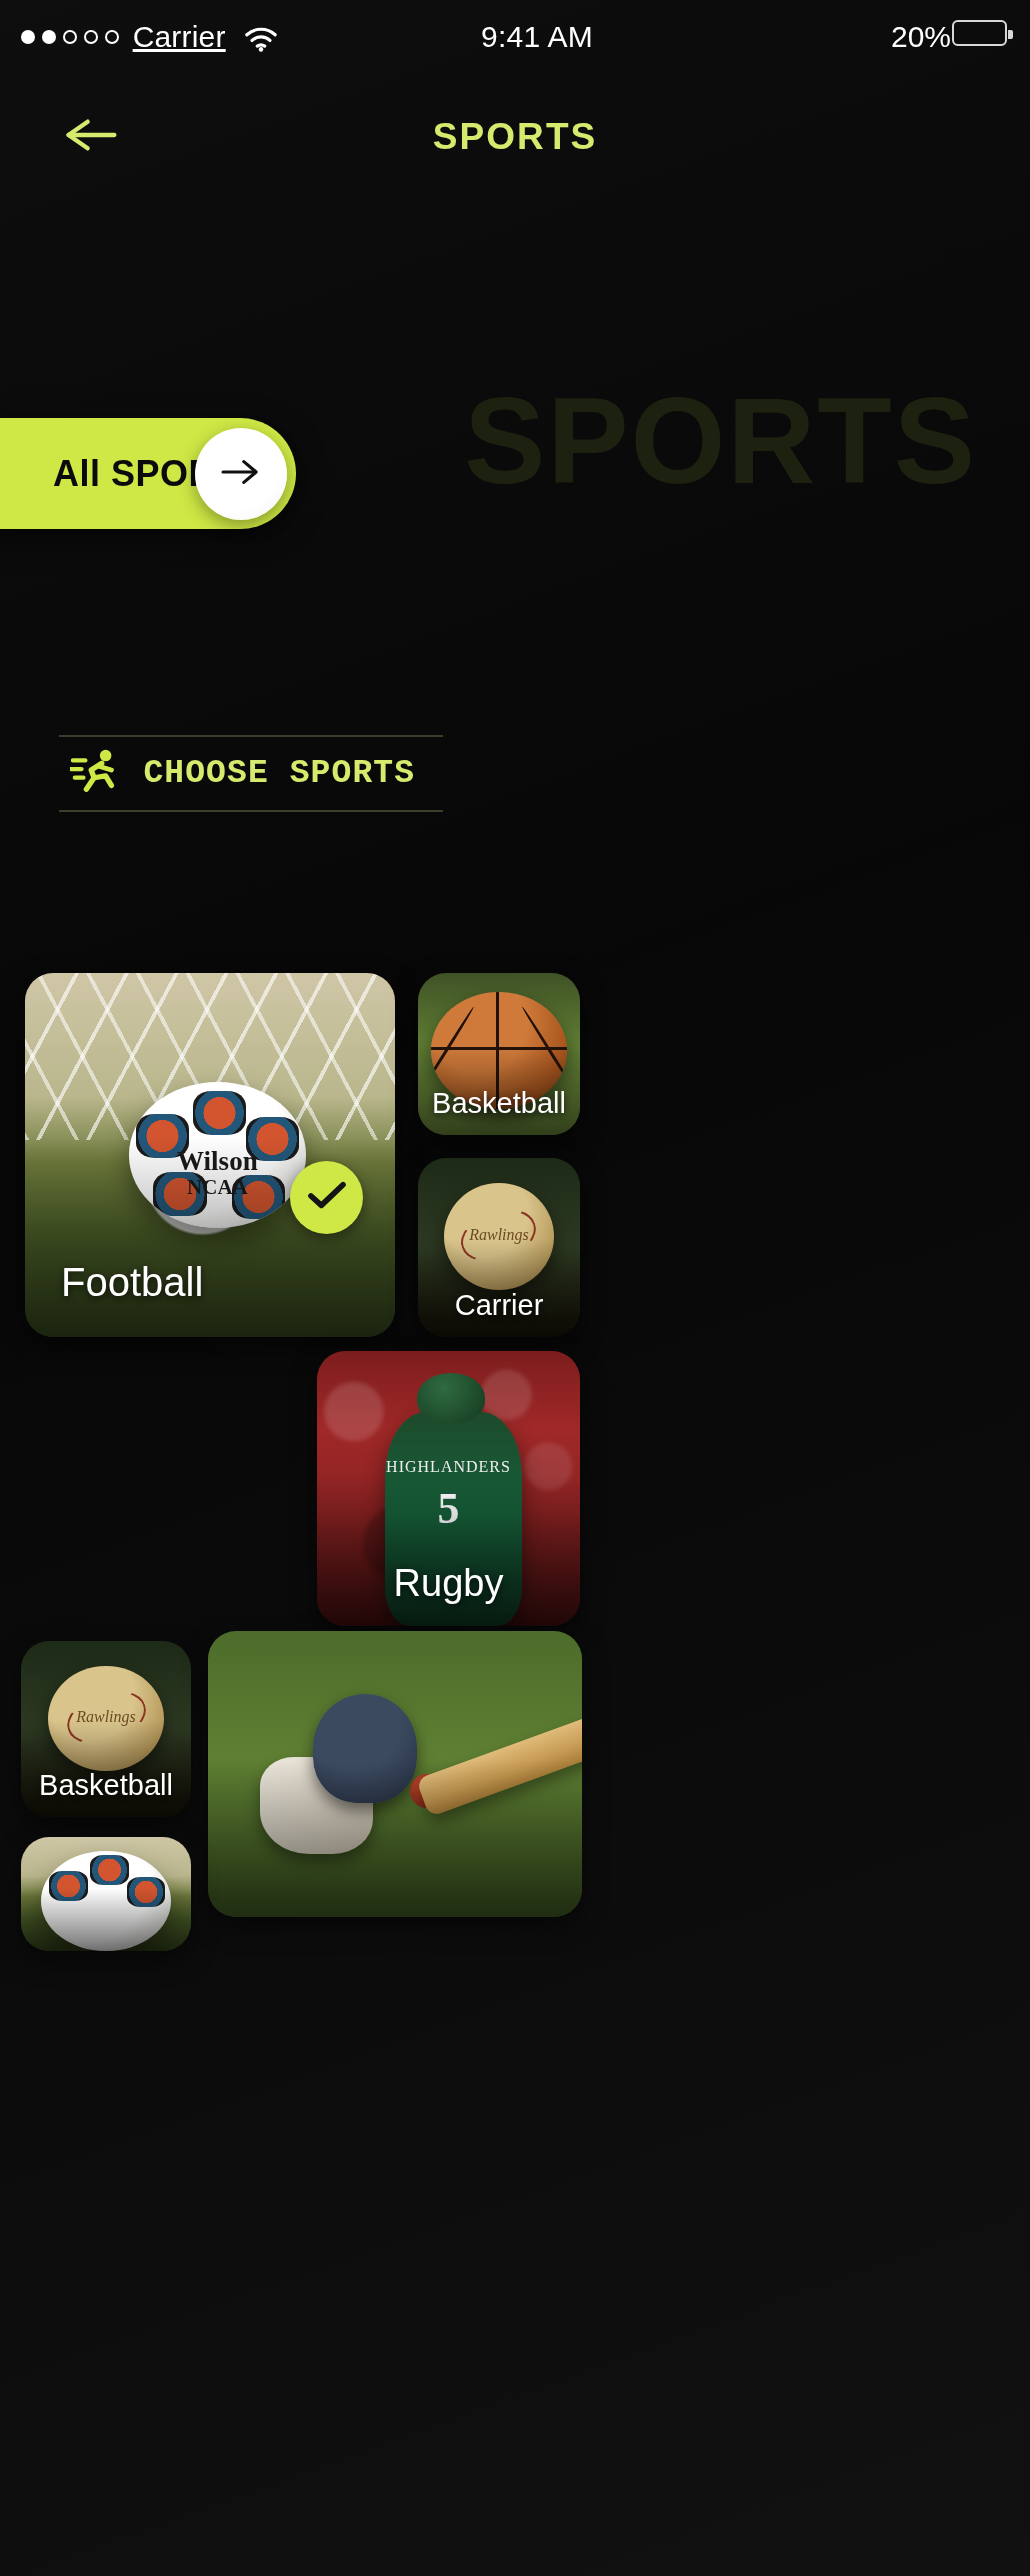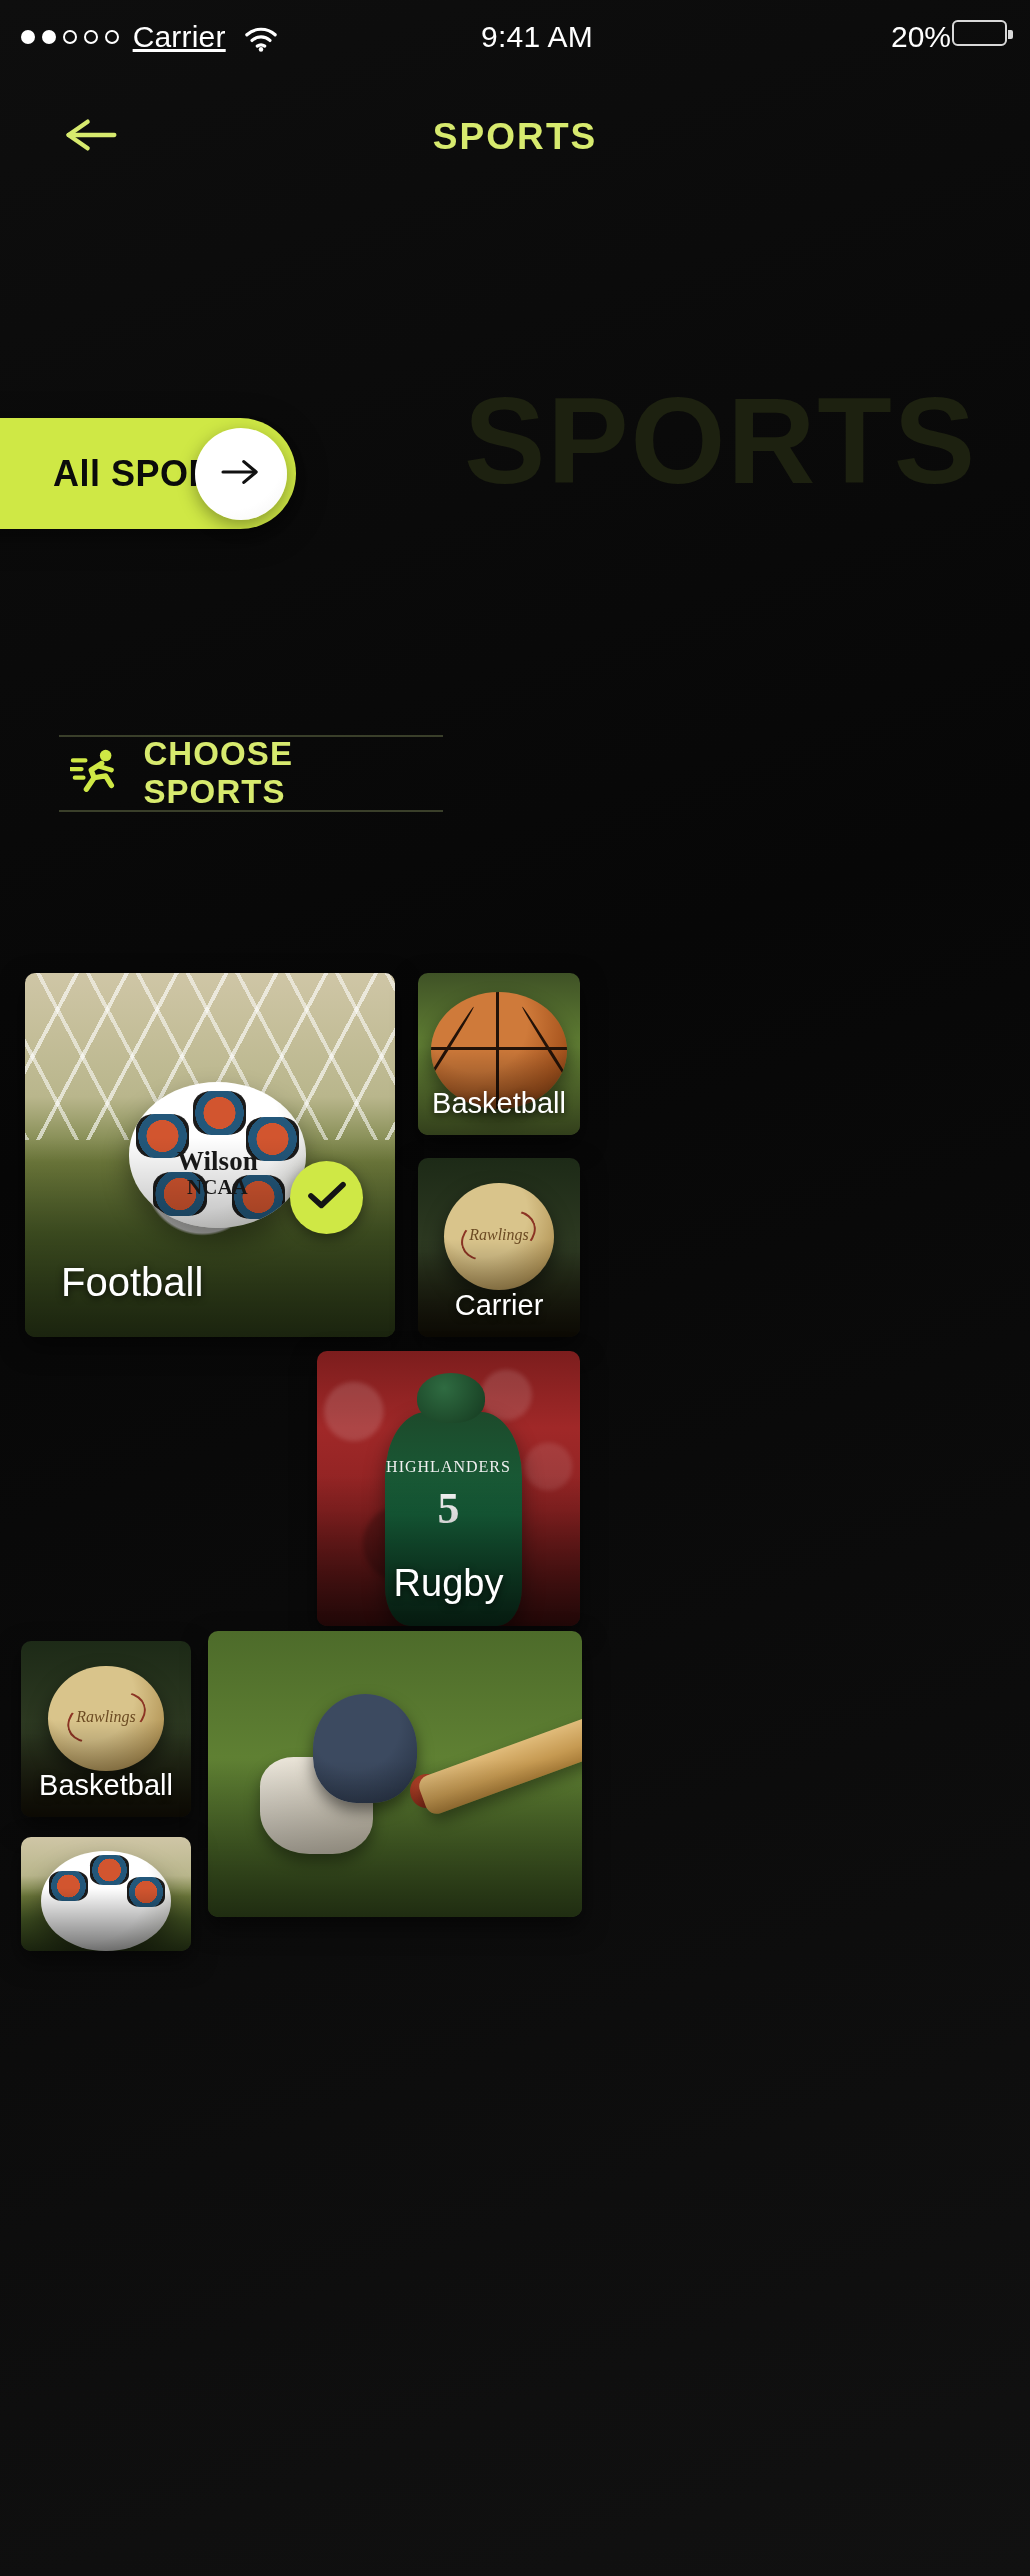--- a/index.html
+++ b/index.html
@@ -93,31 +93,31 @@
     box-shadow: 0 5.7px 17px rgba(0,0,0,.35);
   }
 
   
   .choose {
     position: absolute; top: 735px; left: 59px; width: 384px;
   }
   .rule { height: 1.9px; background: #3a3f2a; width: 384px; }
   .choose-row {
     display: flex; align-items: center; gap: 21px;
-    height: 73px; padding: 0 0 0 11.4px;
+    height: 73px; padding: 0 0 0 11.4px; font-family: Liberation Mono, monospace;
   }
   .choose-label {
     color: #d7ea6e; font-size: 33px; font-weight: 700; letter-spacing: 1.1px;
   }
 
   
   .grid { position: absolute; top: 973px; left: 0; width: 1030px; height: 1603px; }
   .card {
     position: absolute;
-    border-radius: 10px;
+    border-radius: 28px;
     overflow: hidden;
     box-shadow: 0 9.5px 25px rgba(0,0,0,.5);
   }
   .card .art { position: absolute; inset: 0; }
   .card .scrim {
     position: absolute; left: 0; right: 0; bottom: 0; height: 55%;
     background: linear-gradient(to top, rgba(0,0,0,.55), rgba(0,0,0,0));
   }
   .card .cap {
     position: absolute; left: 0; right: 0; bottom: 0;

